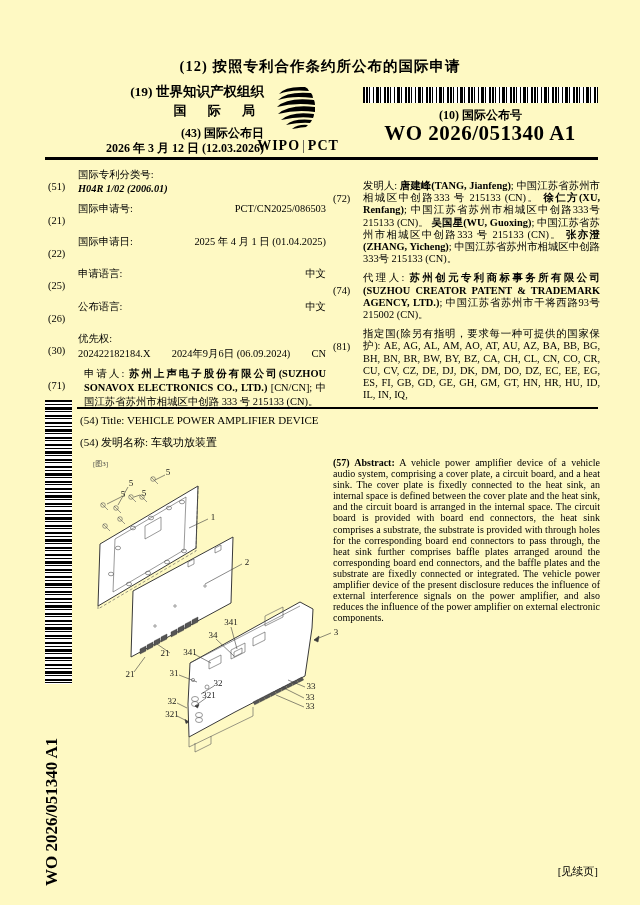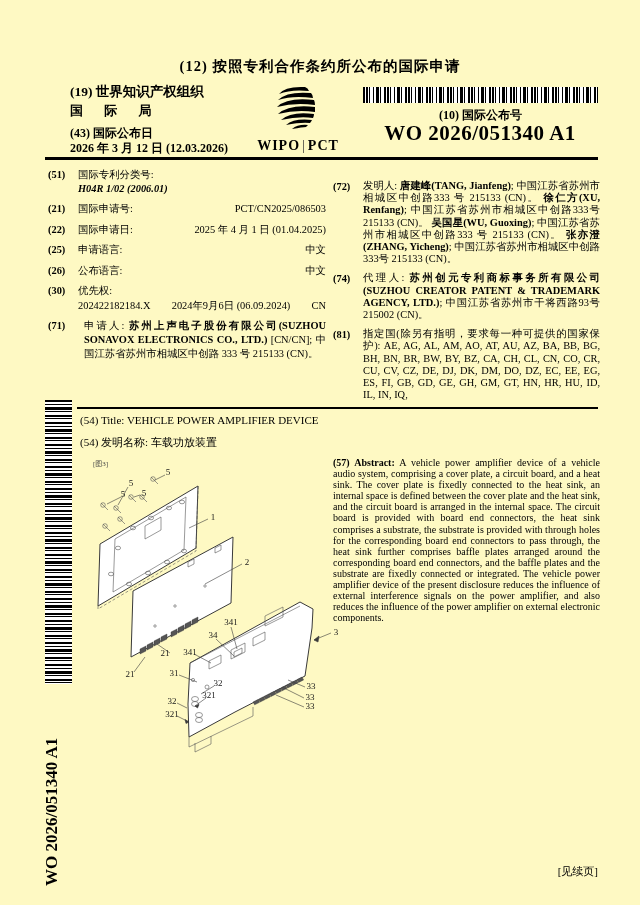--- a/index.html
+++ b/index.html
@@ -2,21 +2,21 @@
 <html><head>
 <meta charset="utf-8">
 <style>
   html,body{margin:0;padding:0;background:#e8e8e8;}
   .page{position:relative;width:640px;height:905px;background:#fef9c3;color:#000;
         font-family:"Liberation Serif","DejaVu Serif",serif;overflow:hidden;}
   .b{font-weight:bold;}
   
   .doc-type{position:absolute;top:57px;left:0;width:640px;text-align:center;
             font-size:14.5px;font-weight:bold;letter-spacing:1px;}
-  .org-block{position:absolute;top:84px;left:70px;width:200px;text-align:left;line-height:1.25;}
+  .org-block{position:absolute;top:84px;left:64px;width:200px;text-align:right;line-height:1.25;}
   .org-line1{font-size:13.5px;font-weight:bold;}
   .org-line2{font-size:13px;font-weight:bold;letter-spacing:9px;margin-top:2px;}
   .pubdate-label{font-size:12px;font-weight:bold;margin-top:7px;}
   .pubdate{font-size:12px;font-weight:bold;}
   .logo-block{position:absolute;top:85px;left:252px;width:92px;text-align:center;}
   .logo-text{font-size:14px;font-weight:bold;letter-spacing:1px;margin-top:1px;}
   .logo-text .sep{font-weight:normal;padding:0 2px;color:#333;}
   .barcode-top{position:absolute;top:87px;left:363px;width:235px;height:16px;
     background:repeating-linear-gradient(90deg,#000 0 2px,#fff 2px 3px,#000 3px 5px,#fff 5px 6px,
       #000 6px 7px,#fff 7px 10px,#000 10px 11px,#fff 11px 13px,#000 13px 16px,#fff 16px 17px,
@@ -24,21 +24,21 @@
   .pubnum-label{position:absolute;top:107px;left:363px;width:235px;text-align:center;
                 font-size:12px;font-weight:bold;}
   .pubnum{position:absolute;top:121px;left:355px;width:250px;text-align:center;
           font-size:21px;font-weight:bold;letter-spacing:0.5px;}
   .rule1{position:absolute;top:157px;left:45px;width:553px;height:3px;background:#000;}
   
   .biblio{position:absolute;top:168px;left:48px;width:552px;font-size:10.4px;}
   .col-left{position:absolute;left:0;top:0;width:278px;}
   .col-right{position:absolute;left:285px;top:12px;width:267px;}
   .row{display:flex;margin-bottom:7px;line-height:13.5px;}
-  .row .n{flex:0 0 30px;font-weight:bold;}
+  .row .n{flex:0 0 30px;font-weight:normal;margin-top:12px;}
   .row .rest{flex:1;}
   .kv{display:flex;}
   .kv .val{margin-left:auto;text-align:right;}
   .ipc{font-weight:bold;font-style:italic;}
   .prio{display:flex;justify-content:space-between;margin-top:1px;}
   .para{text-align:justify;line-height:12.2px;}
   .col-left .para{line-height:13.8px;margin-left:6px;}
   .rule2{position:absolute;top:407px;left:77px;width:521px;height:2px;background:#000;}
   
   .title-block{position:absolute;top:414px;left:80px;width:520px;}

